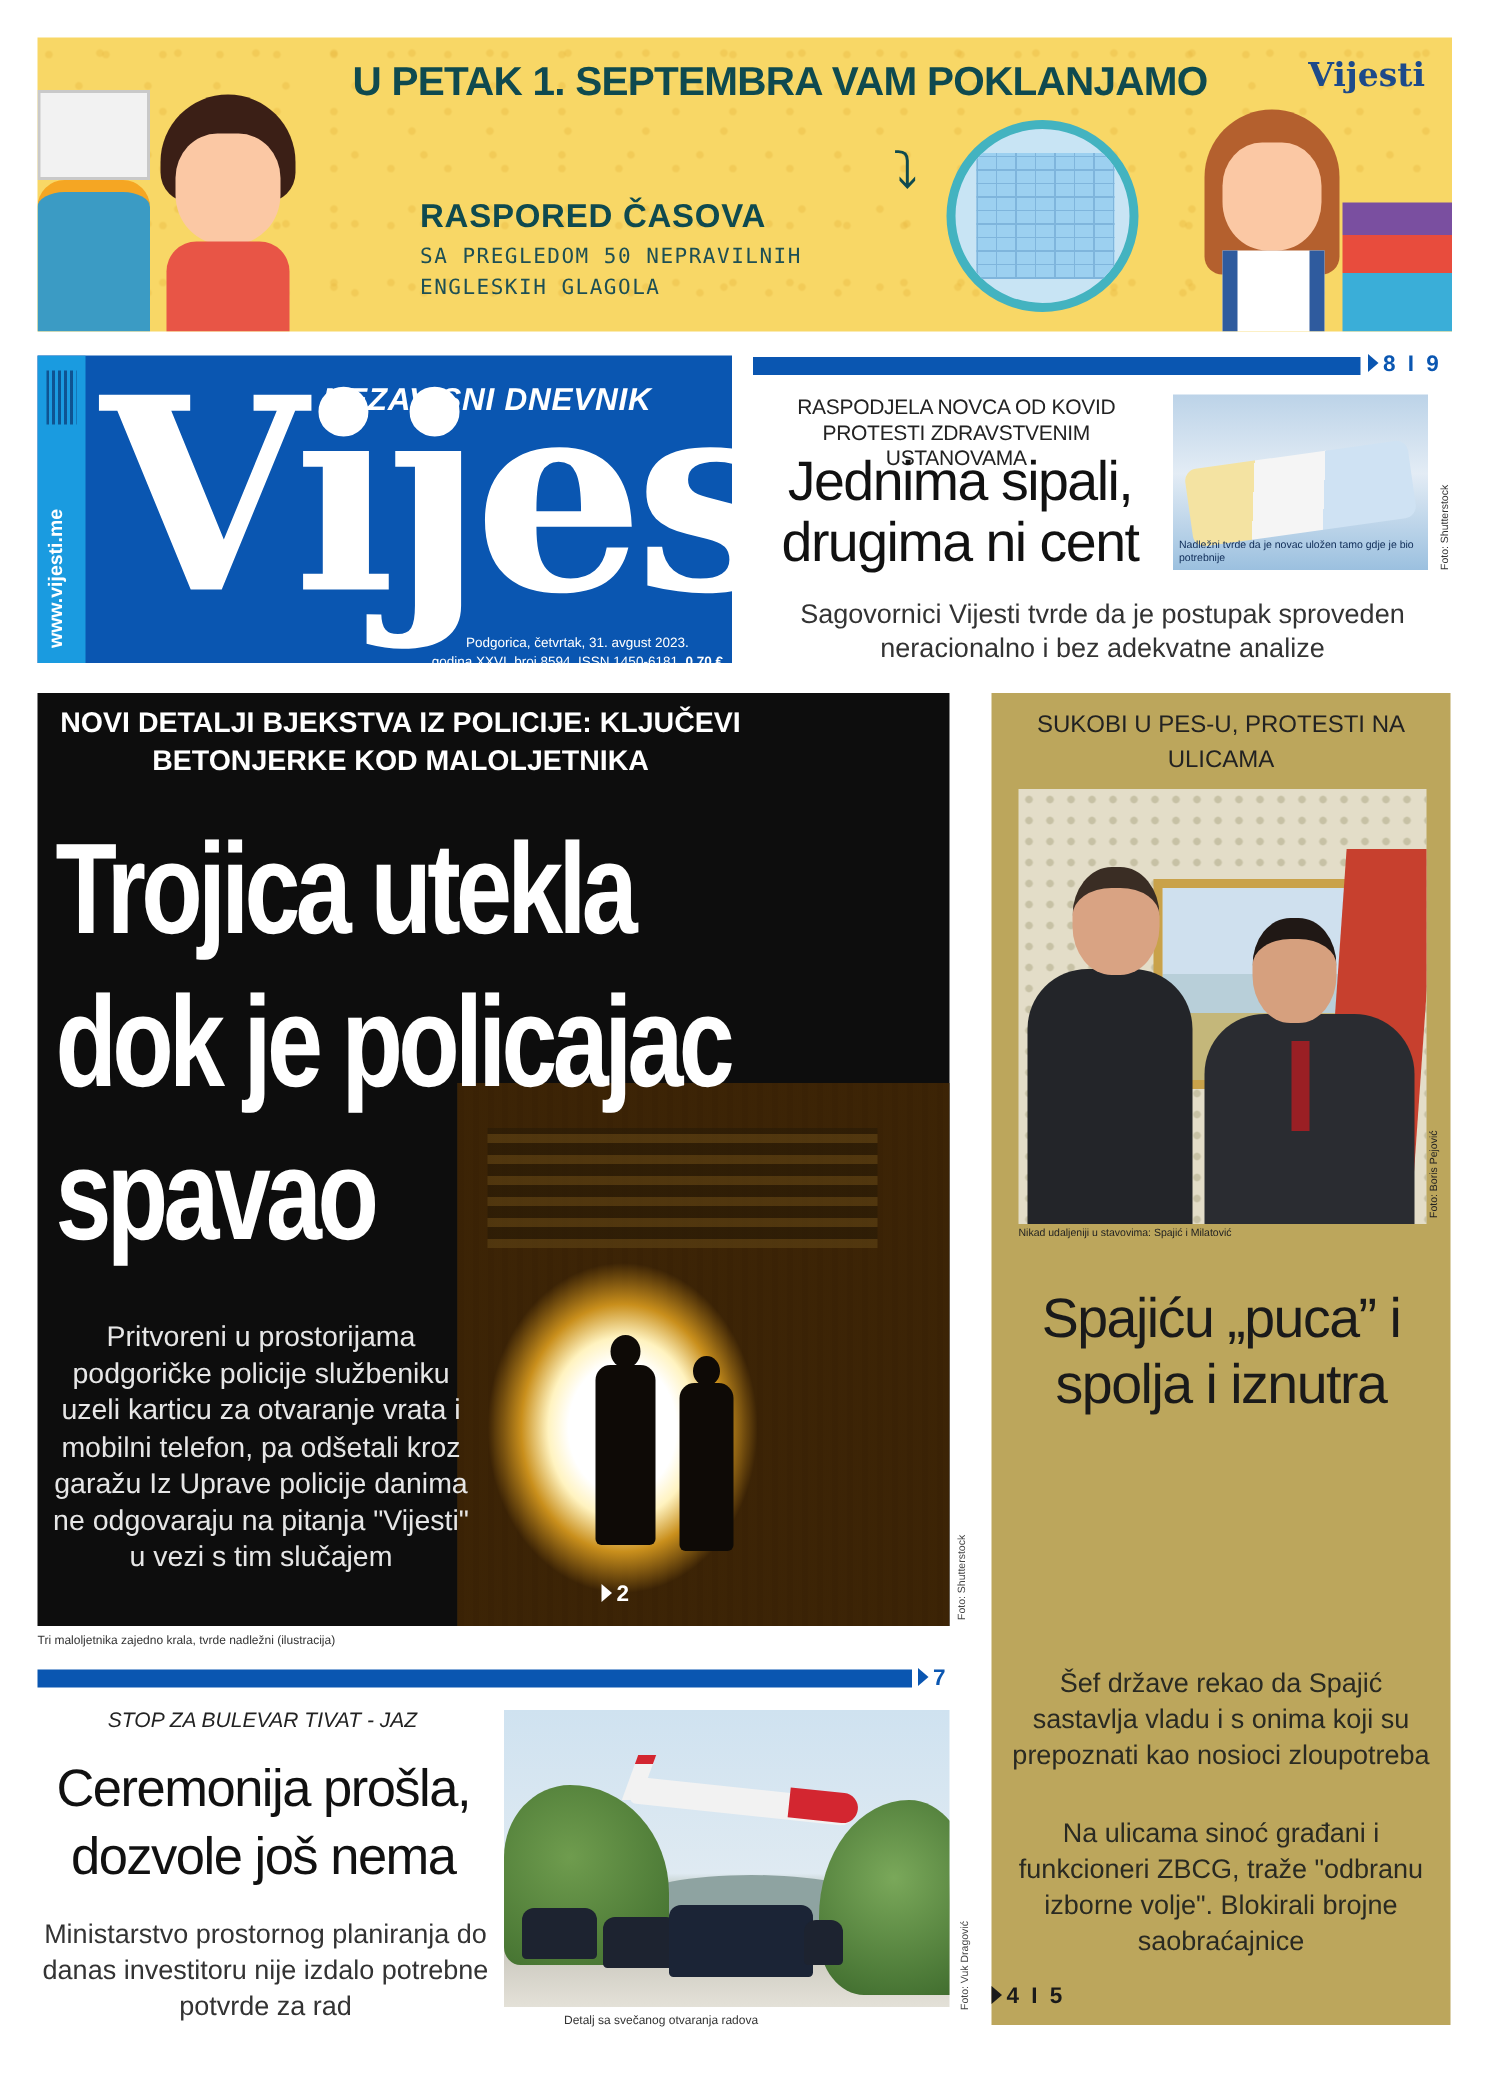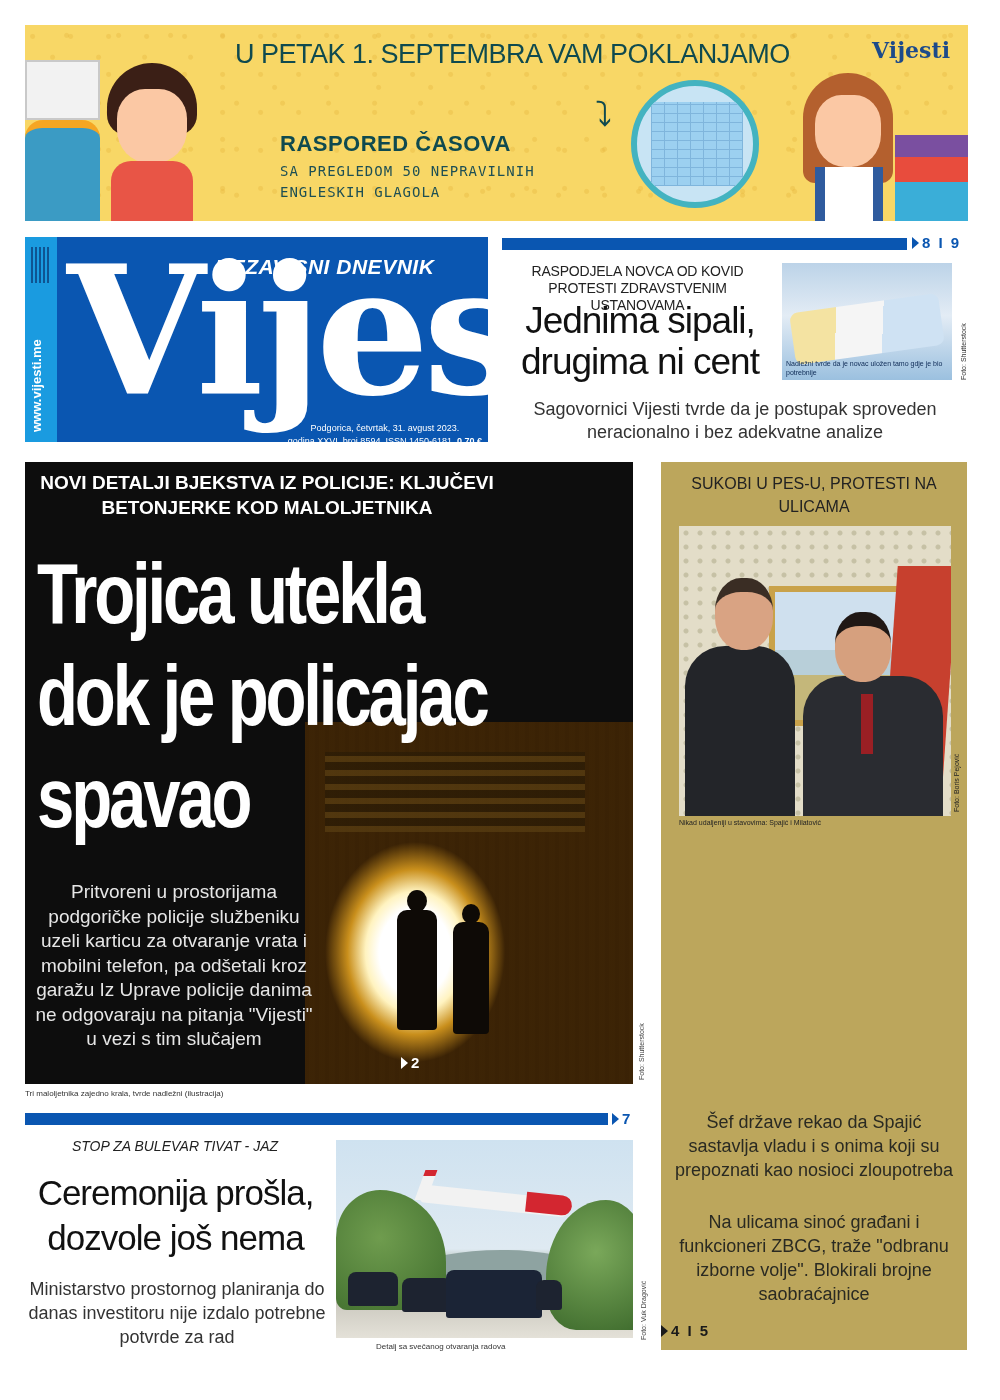--- a/index.html
+++ b/index.html
@@ -7,21 +7,21 @@
   body { position: relative; font-family: "Liberation Sans", "DejaVu Sans", sans-serif; color: #1a1a1a; }
   .abs { position: absolute; }
 
   
   .promo { left: 25px; top: 25px; width: 943px; height: 196px; background: #f8d766;
     background-image:
       radial-gradient(circle at 20% 30%, rgba(230,180,60,.35) 2px, transparent 3px),
       radial-gradient(circle at 60% 70%, rgba(230,180,60,.35) 2px, transparent 3px),
       radial-gradient(circle at 80% 20%, rgba(230,180,60,.35) 2px, transparent 3px);
     background-size: 38px 38px, 46px 46px, 52px 52px; overflow: hidden; }
-  .promo-headline { left: 210px; top: 14px; font-size: 27px; font-weight: normal; color: #0f4a4f; letter-spacing: -0.5px; }
+  .promo-headline { left: 210px; top: 14px; font-size: 27px; font-weight: bold; color: #0f4a4f; letter-spacing: -0.5px; }
   .promo-logo { right: 18px; top: 12px; font-family: "DejaVu Serif", serif; font-weight: bold; font-size: 22px; color: #1d4a8a; }
   .promo-title { left: 255px; top: 106px; font-size: 22px; font-weight: bold; color: #0f4a4f; letter-spacing: 0.5px; }
   .promo-sub { left: 255px; top: 136px; font-family: "DejaVu Sans Mono", monospace; font-size: 14px; color: #1d4f54; line-height: 21px; letter-spacing: 1px; }
   .promo-arrow { left: 570px; top: 70px; font-size: 34px; color: #0f4a4f; }
   .promo-circle { left: 606px; top: 55px; width: 128px; height: 128px; border-radius: 50%; border: 6px solid #43b3c0; background: #c8e4f4; overflow: hidden; }
   .promo-circle .sheet { position:absolute; left: 14px; top: 16px; width: 92px; height: 84px; background:
     repeating-linear-gradient(0deg, #7fb5dc 0 1px, transparent 1px 9px),
     repeating-linear-gradient(90deg, #7fb5dc 0 1px, transparent 1px 13px), #9cd0f0; }
   .kid-boy-hair { left: 82px; top: 38px; width: 90px; height: 72px; background: #3b1f16; border-radius: 45px 45px 20px 20px; }
   .kid-boy-face { left: 92px; top: 64px; width: 70px; height: 74px; background: #fbc8a4; border-radius: 40% 40% 45% 45%; }
@@ -183,20 +183,21 @@
     <div class="abs painting"></div>
     <div class="abs flag"></div>
     <div class="abs man1"></div>
     <div class="abs man1-head"></div>
     <div class="abs man2"></div>
     <div class="abs man2-head"></div>
     <div class="abs tie"></div>
   </div>
   <div class="abs gold-caption">Nikad udaljeniji u stavovima: Spajić i Milatović</div>
   <div class="abs gold-credit">Foto: Boris Pejović</div>
+  <div class="abs gold-headline">Spajiću „puca” i spolja i iznutra</div>
   <div class="abs gold-para gp2">Šef države rekao da Spajić sastavlja vladu i s onima koji su prepoznati kao nosioci zloupotreba</div>
   <div class="abs gold-para gp3">Na ulicama sinoć građani i funkcioneri ZBCG, traže "odbranu izborne volje". Blokirali brojne saobraćajnice</div>
   <div class="abs gold-ref"><span class="ref-arrow"></span><span>4 I 5</span></div>
 </div>
 
 <div class="abs rule" style="left:25px; top:1113px; width:583px;"></div>
 <div class="abs rule-ref" style="left:612px; top:1110px;"><span class="ref-arrow"></span><span>7</span></div>
 <div class="abs bot-kicker">STOP ZA BULEVAR TIVAT - JAZ</div>
 <div class="abs bot-headline">Ceremonija prošla, dozvole još nema</div>
 <div class="abs bot-deck">Ministarstvo prostornog planiranja do danas investitoru nije izdalo potrebne potvrde za rad</div>

